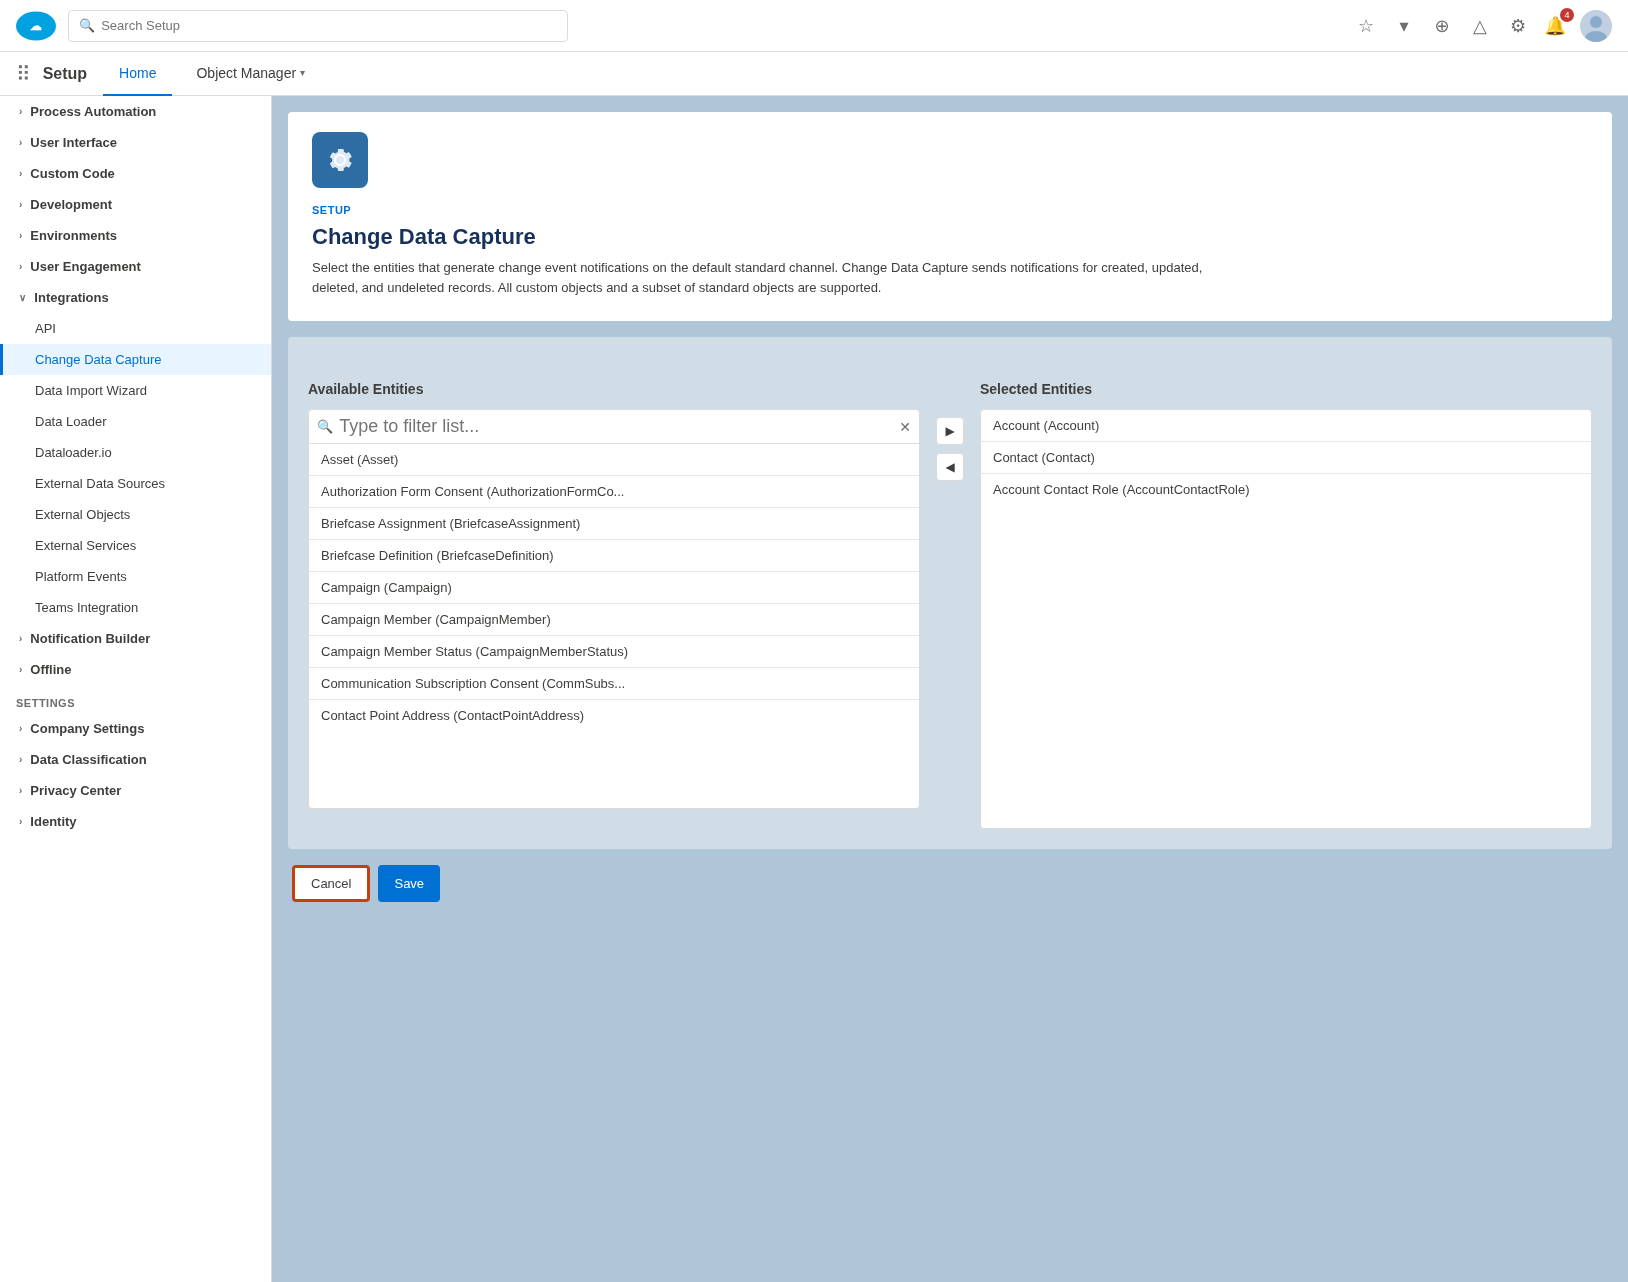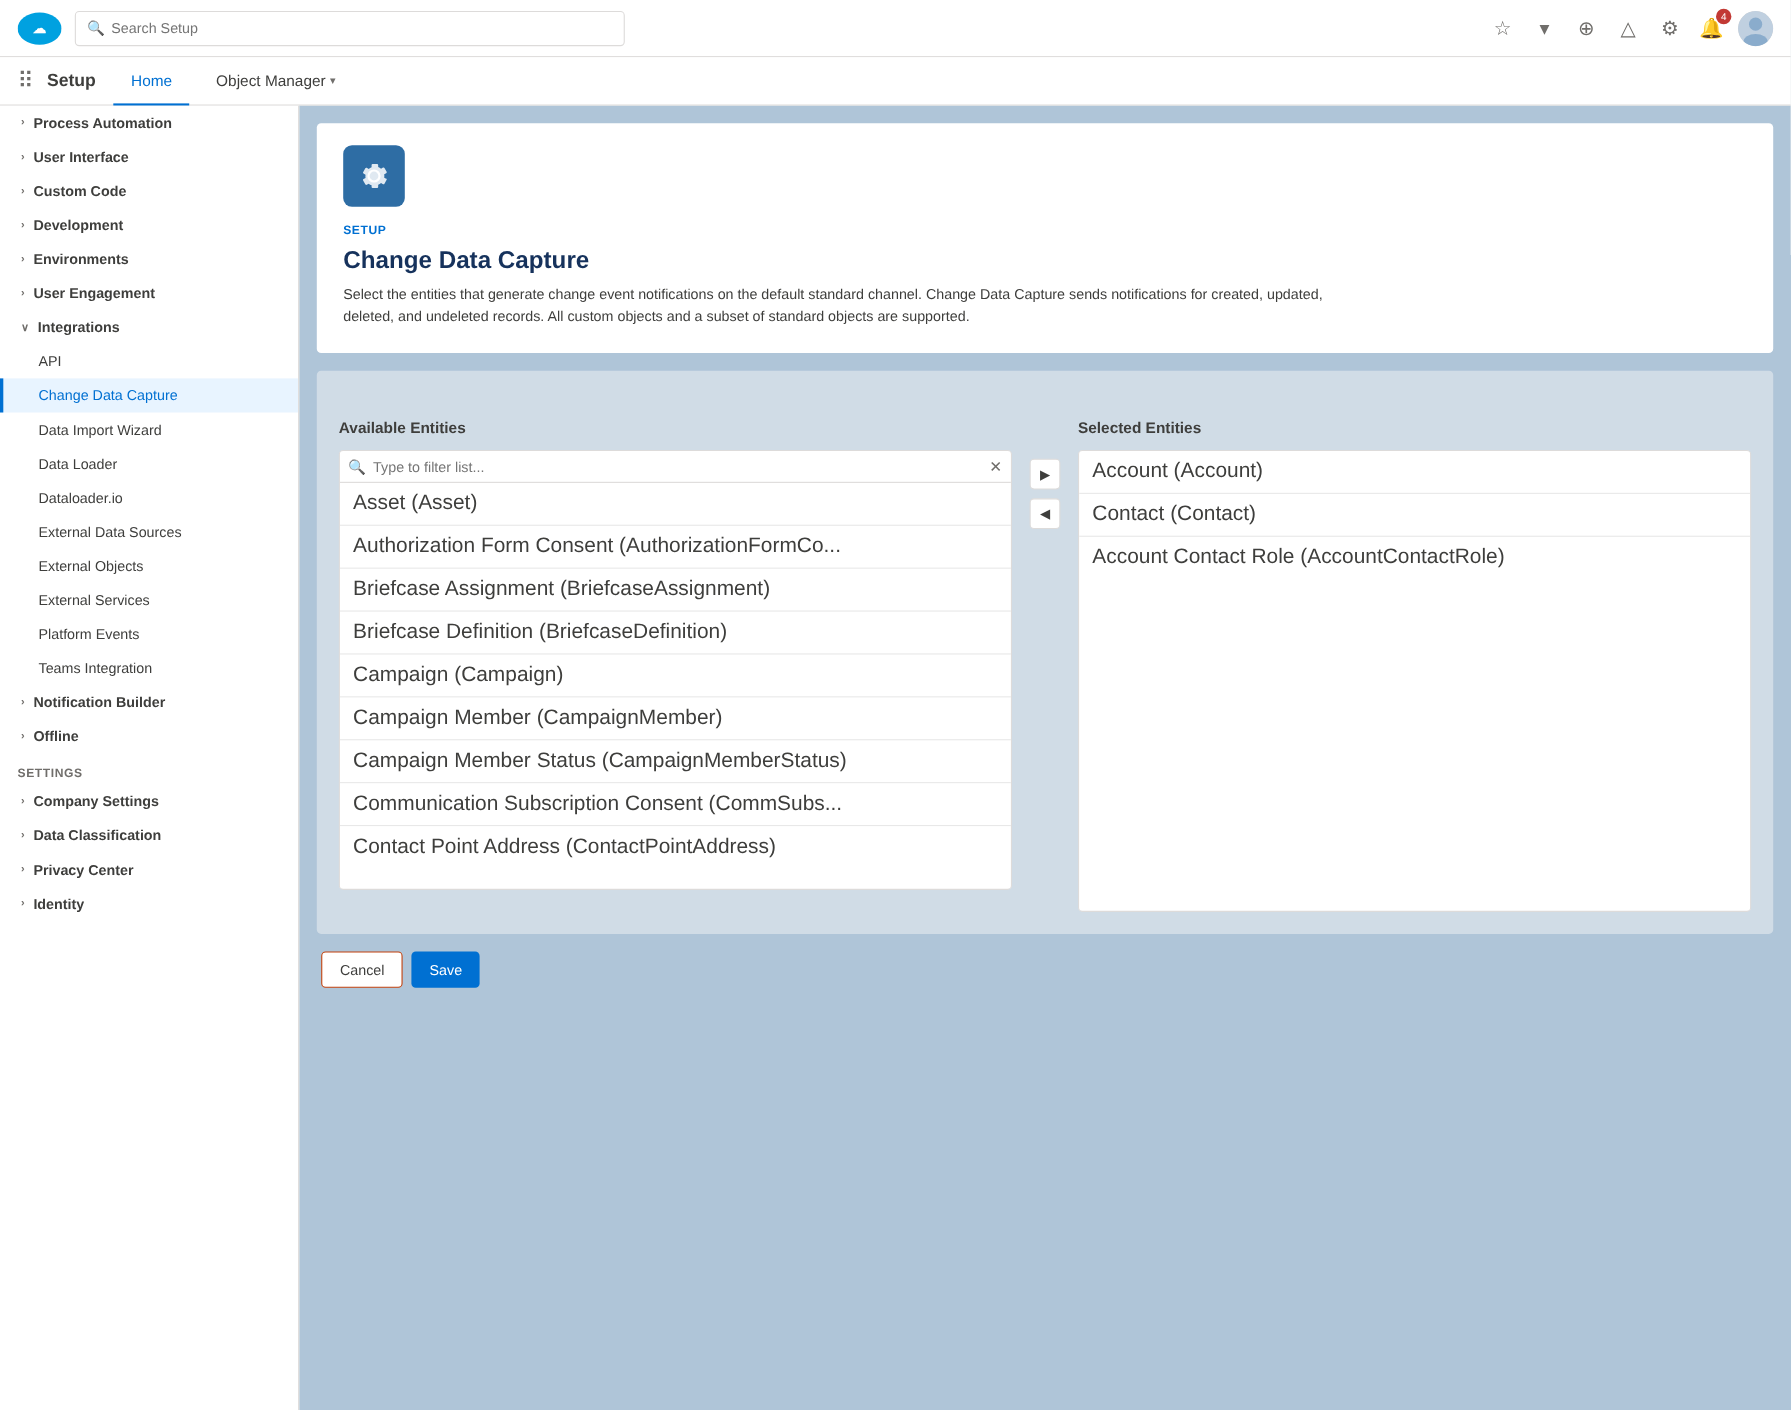--- a/index.html
+++ b/index.html
@@ -72,34 +72,34 @@
     .page-header-card .setup-label { font-size: 11px; color: #0070d2; font-weight: 600; letter-spacing: 0.5px; text-transform: uppercase; }
     .page-header-card h1 { font-size: 22px; font-weight: 700; color: #16325c; }
     .page-header-card p { font-size: 13px; color: #3e3e3c; line-height: 1.5; max-width: 900px; }
 
     
     .dual-list-container { background: #d0dce6; border-radius: 4px; padding: 20px; display: flex; align-items: flex-start; gap: 0; }
     .dual-list-section { flex: 1; margin-top: 24px; }
     .dual-list-section h3 { font-size: 14px; font-weight: 700; color: #3e3e3c; margin-bottom: 12px; }
     .dual-list-box { background: #fff; border: 1px solid #dddbda; border-radius: 4px; min-height: 400px; }
     .filter-bar { display: flex; align-items: center; padding: 6px 8px; border-bottom: 1px solid #dddbda; gap: 6px; }
-    .filter-bar input { border: none; outline: none; flex: 1; font-size: 13px; color: #3e3e3c; }
+    .filter-bar input { border: none; outline: none; flex: 1; font-size: 18px; color: #3e3e3c; }
     .filter-bar .search-icon { color: #706e6b; font-size: 13px; }
     .filter-bar .clear-btn { color: #706e6b; cursor: pointer; font-size: 14px; }
     .list-items { overflow-y: auto; max-height: 420px; }
-    .list-item { padding: 8px 12px; font-size: 19px; color: #3e3e3c; border-bottom: 1px solid #e8e8e8; cursor: pointer; }
+    .list-item { padding: 8px 12px; font-size: 13px; color: #3e3e3c; border-bottom: 1px solid #e8e8e8; cursor: pointer; }
     .list-item:last-child { border-bottom: none; }
 
     
     .transfer-btns { display: flex; flex-direction: column; align-items: center; justify-content: center; gap: 8px; padding: 0 16px; margin-top: 60px; }
     .transfer-btn { width: 28px; height: 28px; background: #fff; border: 1px solid #dddbda; border-radius: 4px; display: flex; align-items: center; justify-content: center; cursor: pointer; font-size: 12px; color: #3e3e3c; }
 
     
     .action-buttons { display: flex; gap: 8px; margin-top: 16px; padding: 0 4px; }
-    .btn-cancel { padding: 8px 16px; border: 1px solid #c2410c; border-radius: 4px; background: #fff; font-size: 13px; cursor: pointer; color: #3e3e3c; }
+    .btn-cancel { padding: 8px 16px; border: 3px solid #c2410c; border-radius: 4px; background: #fff; font-size: 13px; cursor: pointer; color: #3e3e3c; }
     .btn-save { padding: 8px 16px; border: none; border-radius: 4px; background: #0070d2; color: #fff; font-size: 13px; cursor: pointer; font-weight: 500; }
 
     .selected-list-box { background: #fff; border: 1px solid #dddbda; border-radius: 4px; min-height: 420px; }
 
     
     ::-webkit-scrollbar { width: 6px; }
     ::-webkit-scrollbar-track { background: #f1f1f1; }
     ::-webkit-scrollbar-thumb { background: #c0c0c0; border-radius: 3px; }
   </style>
 </head>

